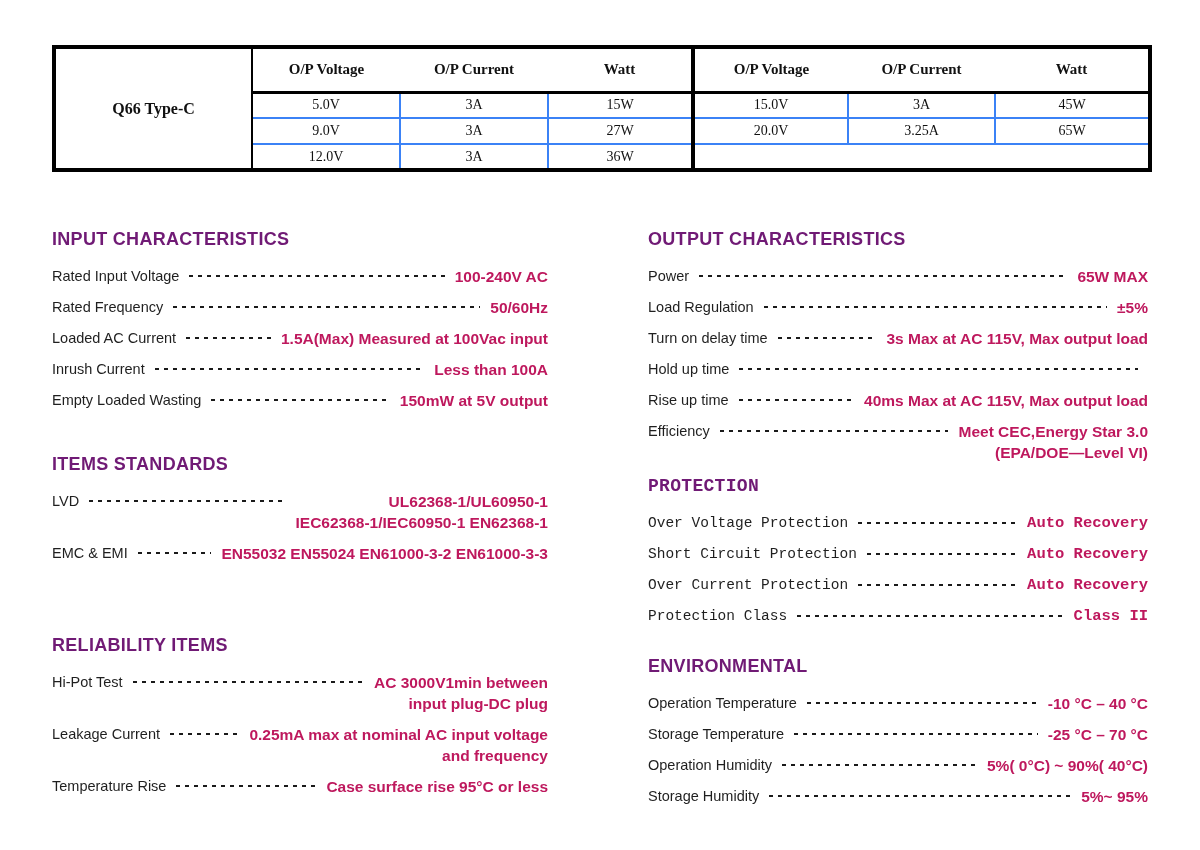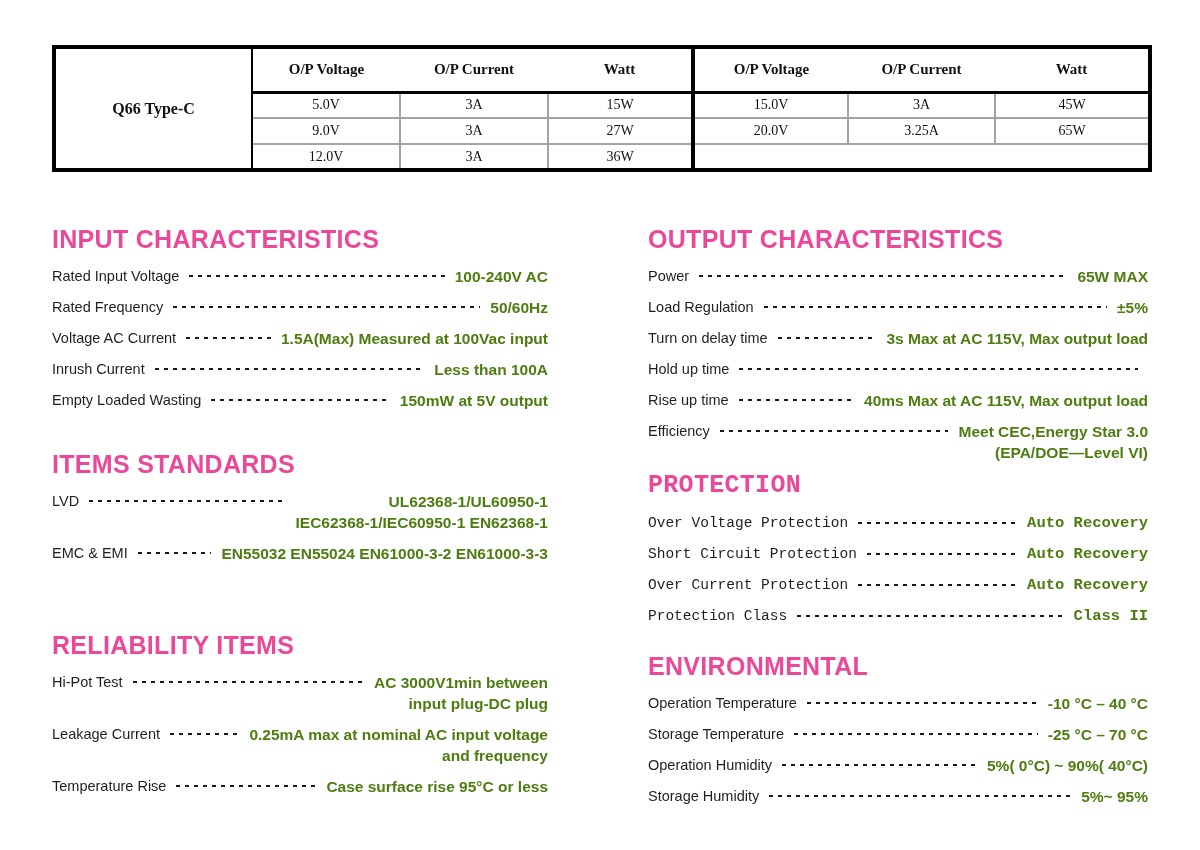--- a/index.html
+++ b/index.html
@@ -33,40 +33,40 @@
   }
   td.product {
     font-size: 16px;
     font-weight: 700;
     border-right: 2px solid #000;
   }
   td.cell {
     font-size: 14px;
     font-weight: 400;
     height: 26px;
-    border: 2px solid #a3a3a3;
+    border: 2px solid #3b82f6;
   }
   .thickleft { border-left: 4px solid #000 !important; }
   td.emptycell { border-top: 2px solid #000; height: 26px; }
 
   
   .columns {
     display: flex;
     justify-content: space-between;
     margin-top: 54px;
     width: 1096px;
   }
   .col-left  { width: 496px; }
   .col-right { width: 500px; }
 
   .section-title {
-    font-size: 25px;
+    font-size: 18px;
     font-weight: 800;
     letter-spacing: 0.3px;
-    color: #ec4899;
+    color: #701a75;
     margin-bottom: 14px;
     line-height: 26px;
   }
   .sec-safety        { margin-top: 40px; }
   .sec-reliability   { margin-top: 68px; }
   .sec-protection    { margin-top: 8px; font-family: Liberation Mono, monospace;  }
   .sec-environmental { margin-top: 26px; }
 
   .row {
     display: flex;
@@ -87,21 +87,21 @@
     margin: 9px 10px 0 10px;
     background: repeating-linear-gradient(90deg, #1a1a1a 0 4px, transparent 4px 9px);
   }
   .val {
     flex: none;
     max-width: 330px;
     font-size: 15.5px;
     font-weight: 700;
     text-align: right;
     white-space: pre-line;
-    color: #4d7c0f;
+    color: #be185d;
   }
 </style>
 </head>
 <body>
 
 <div class="page">
 
   <table class="spec">
     <colgroup>
       <col style="width:198px">
@@ -157,21 +157,21 @@
           <span class="lbl">Rated Input Voltage</span>
           <span class="dots"></span>
           <span class="val">100-240V AC</span>
         </div>
         <div class="row">
           <span class="lbl">Rated Frequency</span>
           <span class="dots"></span>
           <span class="val">50/60Hz</span>
         </div>
         <div class="row">
-          <span class="lbl">Voltage AC Current</span>
+          <span class="lbl">Loaded AC Current</span>
           <span class="dots"></span>
           <span class="val">1.5A(Max) Measured at 100Vac input</span>
         </div>
         <div class="row">
           <span class="lbl">Inrush Current</span>
           <span class="dots"></span>
           <span class="val">Less than 100A</span>
         </div>
         <div class="row">
           <span class="lbl">Empty Loaded Wasting</span>

